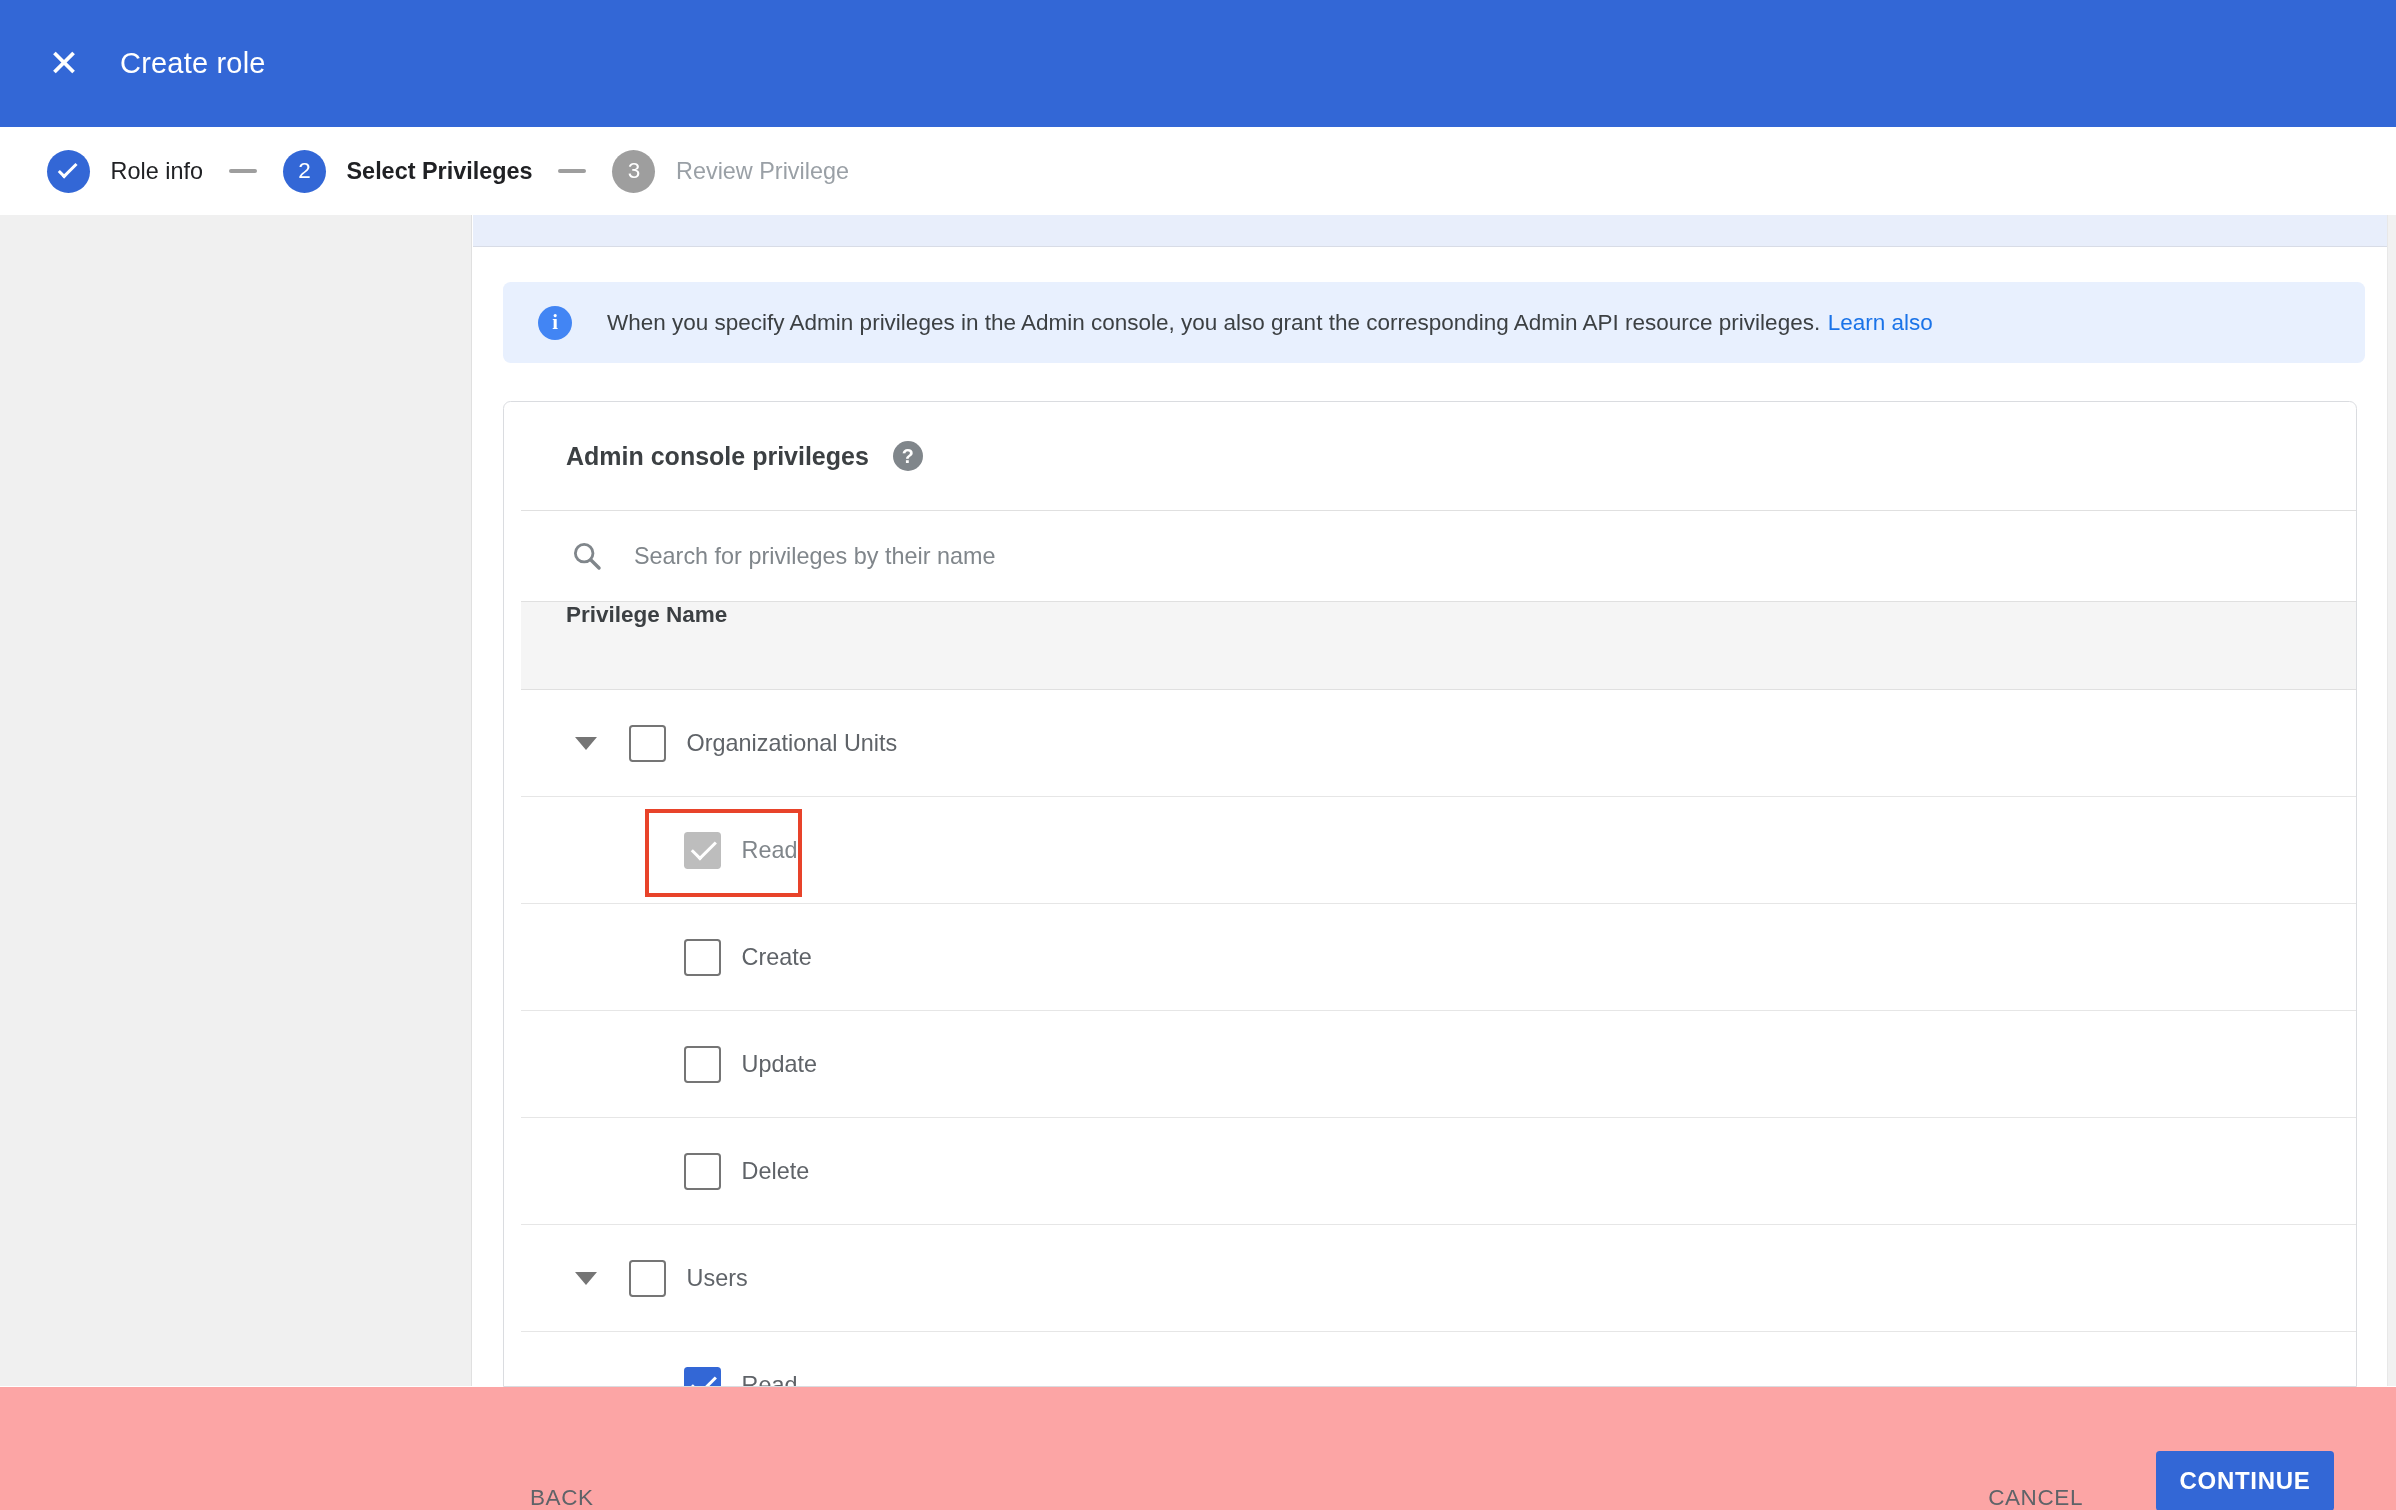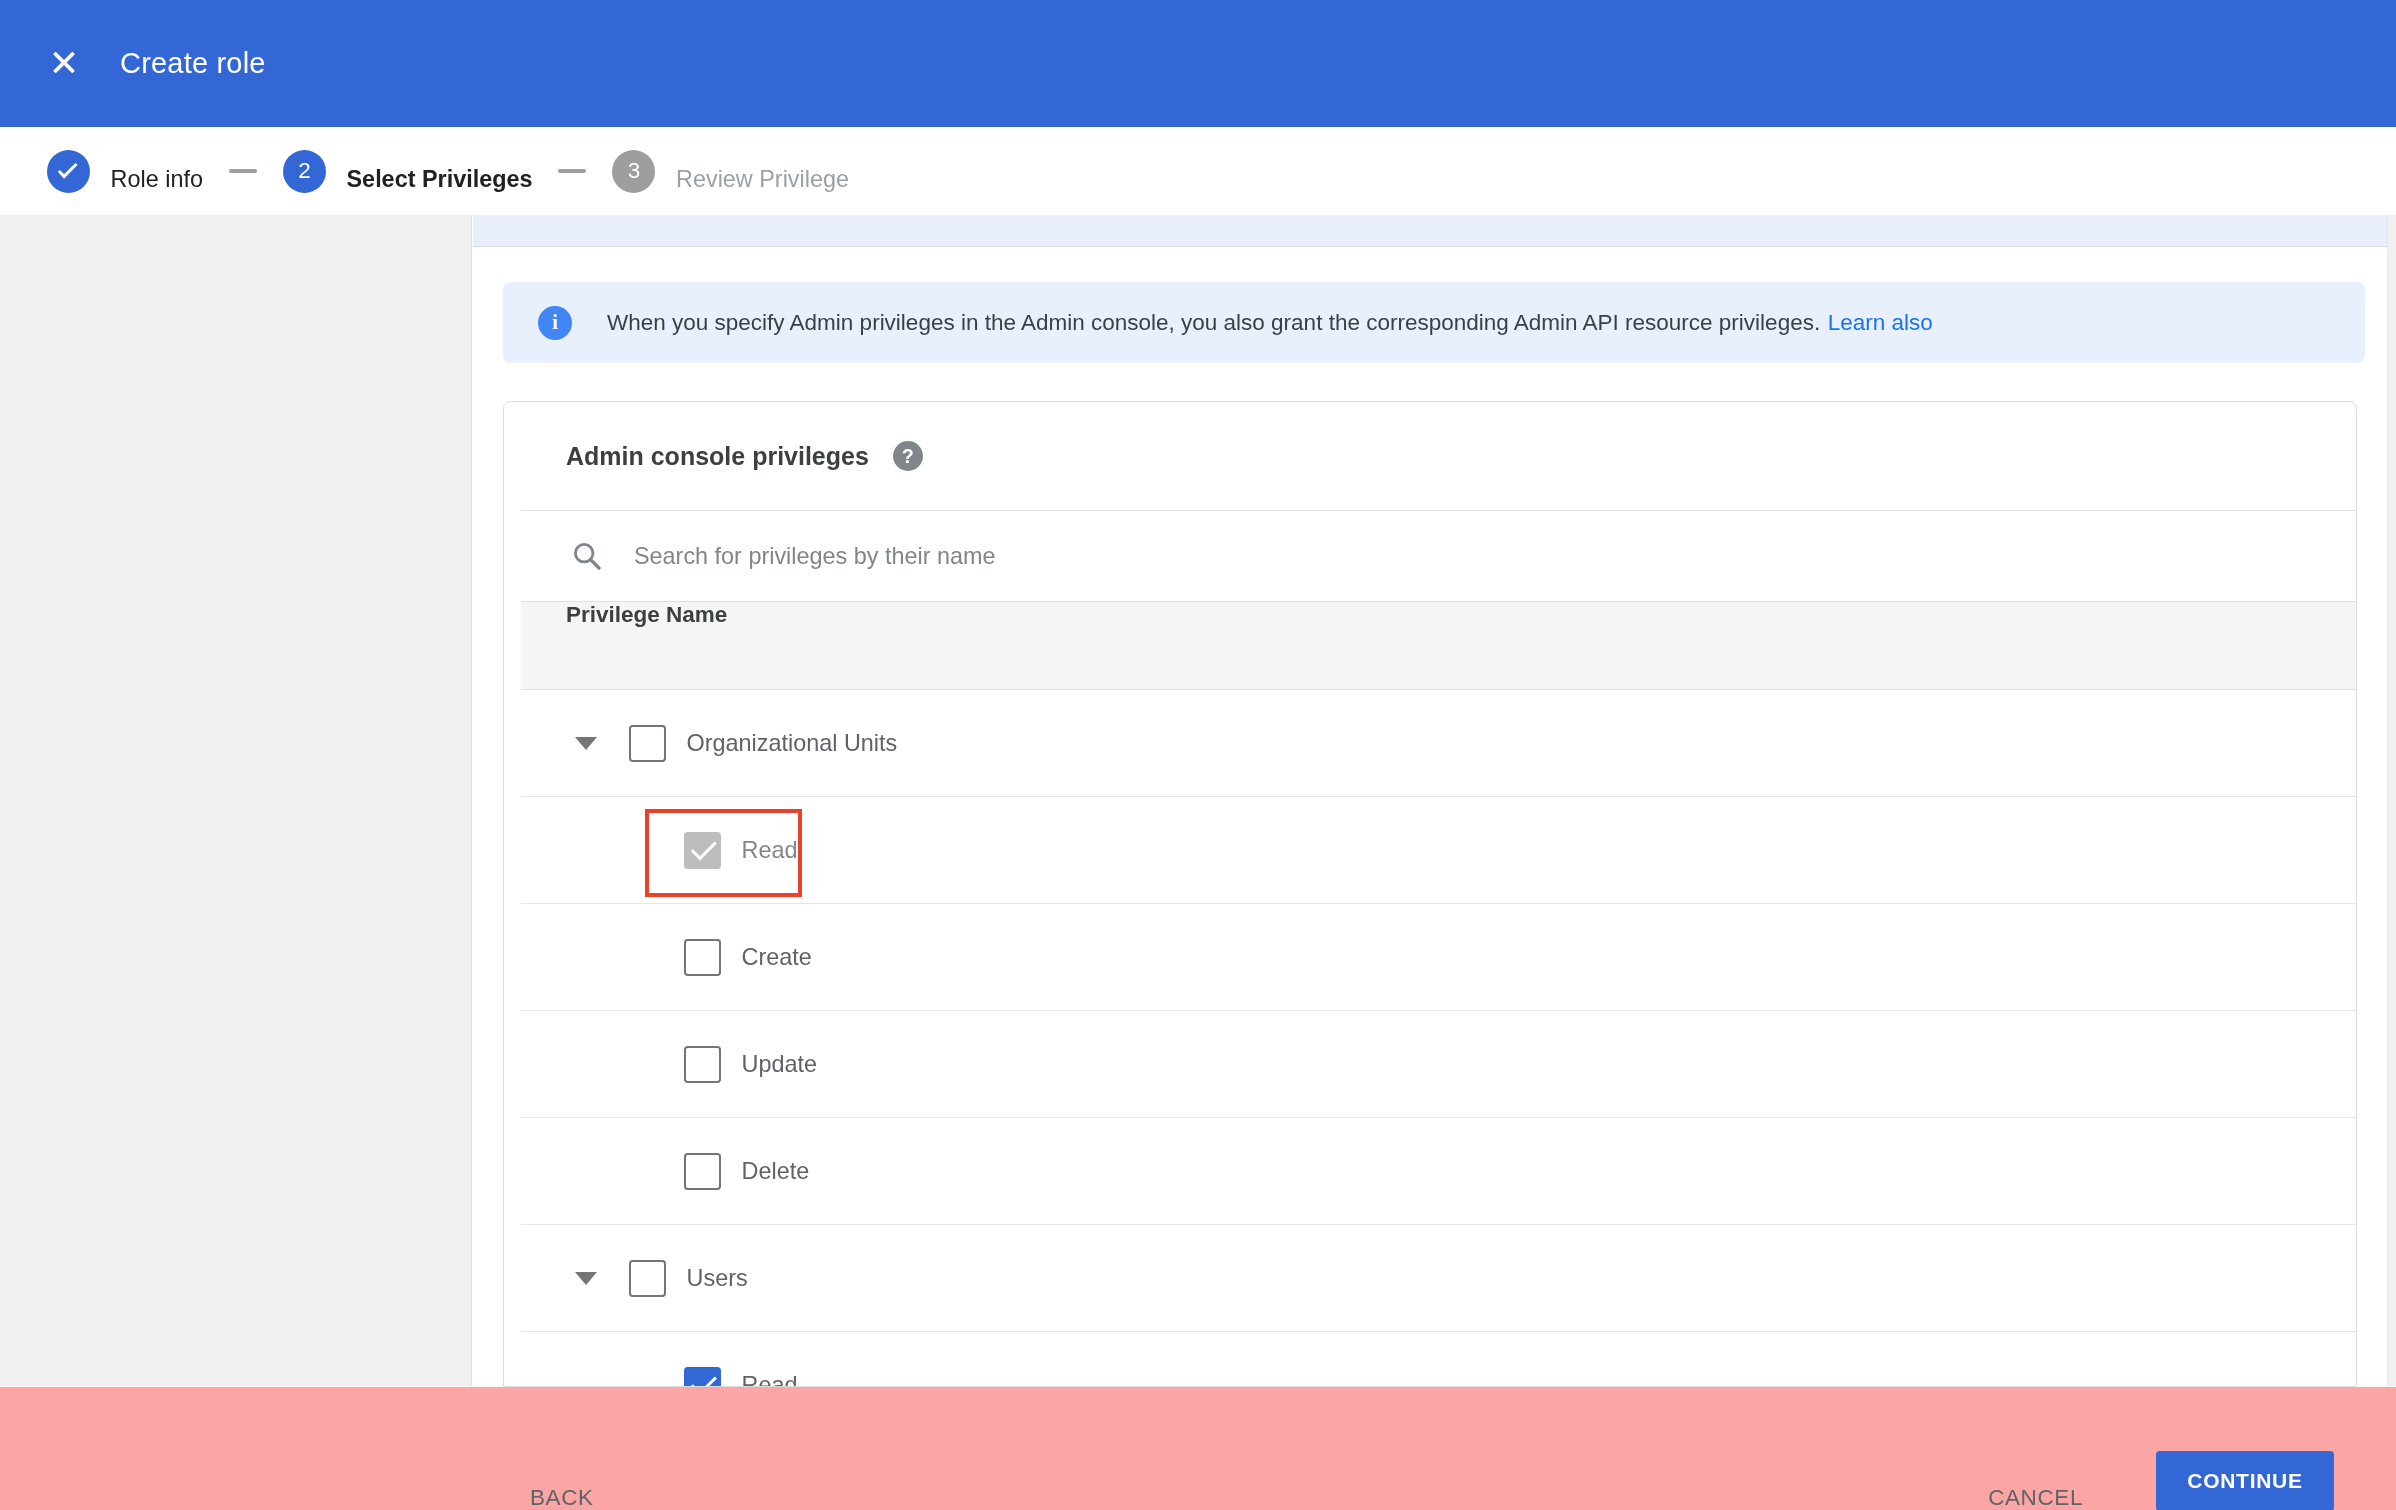--- a/index.html
+++ b/index.html
@@ -21,21 +21,21 @@
     display: flex; align-items: center; justify-content: center;
     color: #ffffff; font-size: 37px; cursor: pointer; line-height: 1;
   }
   .app-title { color: #ffffff; font-size: 29px; font-weight: 400; margin-left: 28px; letter-spacing: 0.2px; }
 
   
   .stepper {
     position: absolute; left: 0; top: 127px; width: 2397px; height: 88px;
     background: #ffffff; display: flex; align-items: center; padding-left: 47px;
   }
-  .step { display: flex; align-items: flex-end; }
+  .step { display: flex; align-items: center; }
   .step-circle {
     width: 43px; height: 43px; border-radius: 50%;
     display: flex; align-items: center; justify-content: center;
     color: #ffffff; font-size: 22.5px; font-weight: 500; flex: none;
   }
   .step.completed .step-circle, .step.active .step-circle { background: #3367d6; }
   .step.upcoming .step-circle { background: #9e9e9e; }
   .step-check {
     width: 19px; height: 9.4px; border-left: 3.7px solid #fff; border-bottom: 3.7px solid #fff;
     transform: rotate(-45deg) translate(0.9px, -1.9px);
@@ -133,21 +133,21 @@
   }
   .text-btn {
     font-size: 22.5px; font-weight: 500; color: #5f6368; letter-spacing: 0.6px;
     background: none; border: none; cursor: pointer; font-family: "Liberation Sans", sans-serif;
   }
   .back-btn { margin-left: 530px; }
   .cancel-btn { margin-left: auto; }
   .continue-btn {
     margin-left: 73px; margin-right: 63px; width: 178px; height: 60px;
     background: #3367d6; color: #ffffff; border: none; border-radius: 3.7px;
-    font-size: 21px; font-weight: bold; letter-spacing: 0.7px; cursor: pointer;
+    font-size: 24px; font-weight: bold; letter-spacing: 0.7px; cursor: pointer;
     font-family: "Liberation Sans", sans-serif;
   }
 </style>
 </head>
 <body>
 
 <div class="app-header">
   <div class="close-btn">✕</div>
   <div class="app-title">Create role</div>
 </div>

